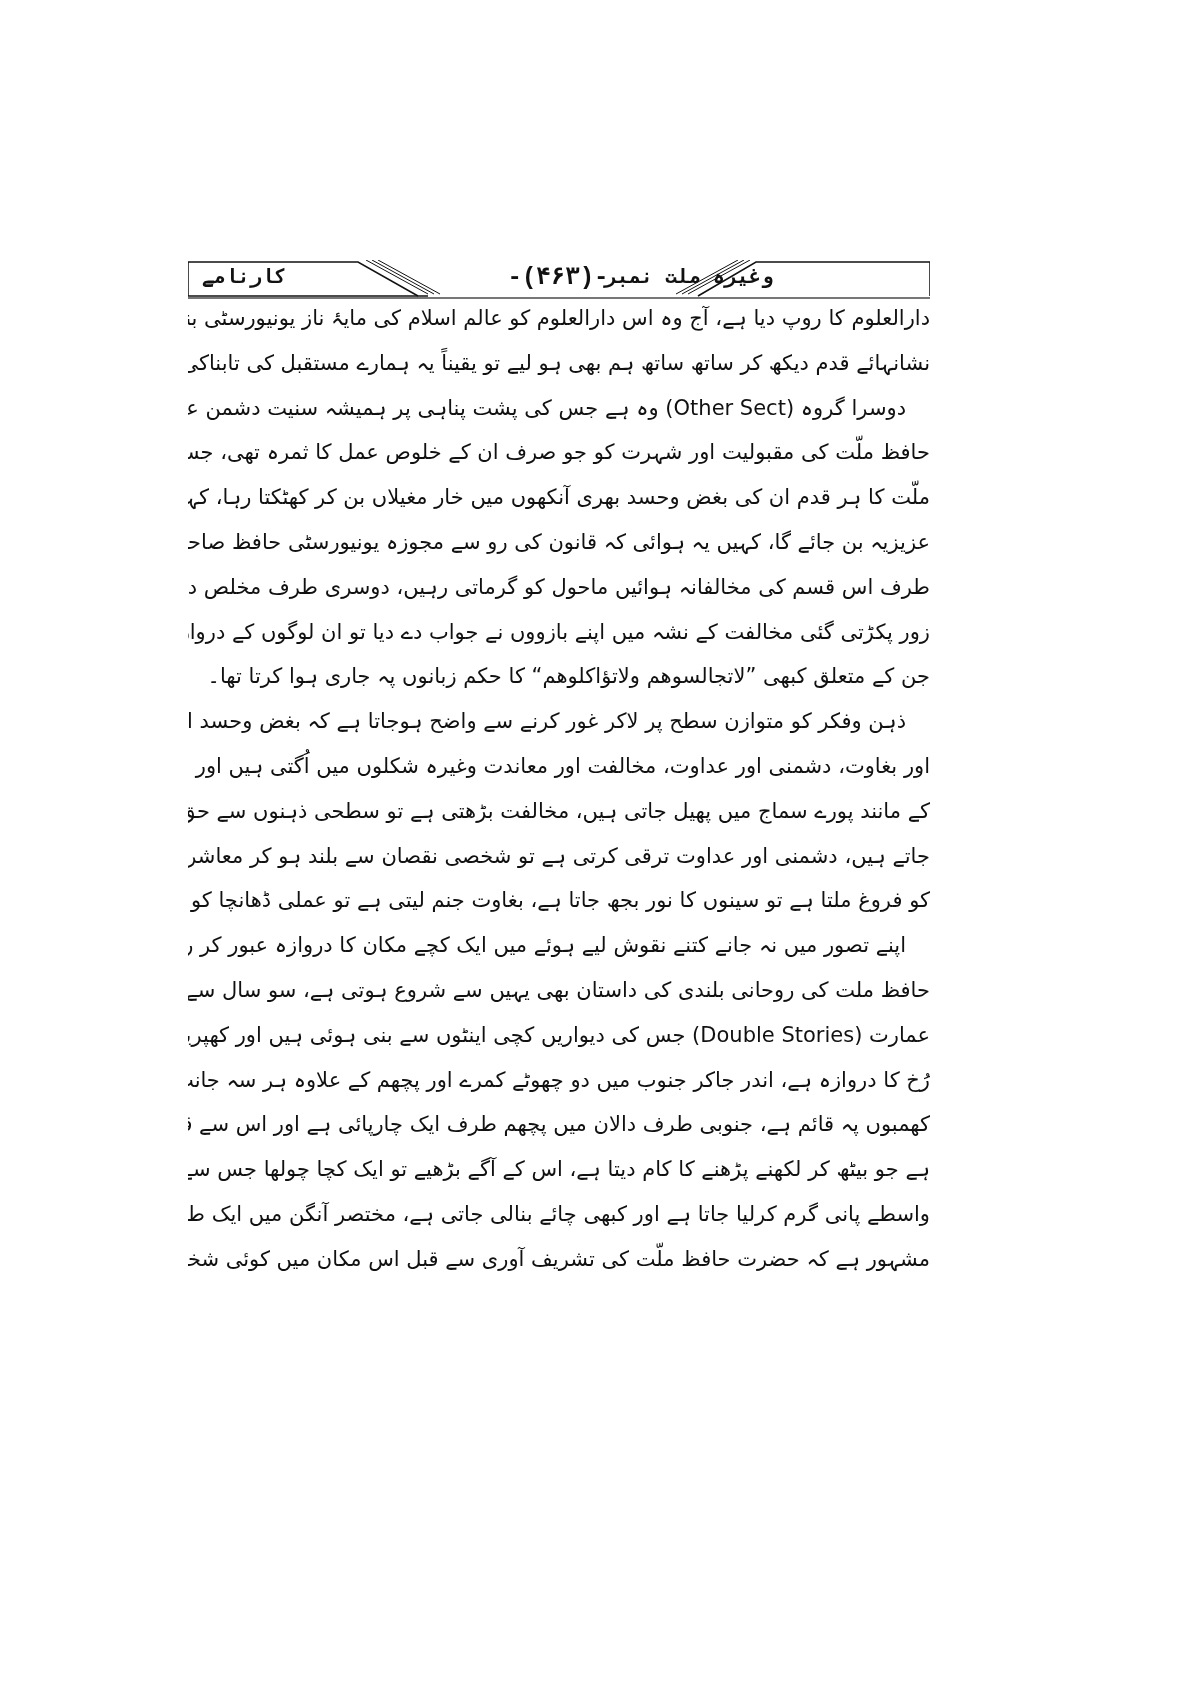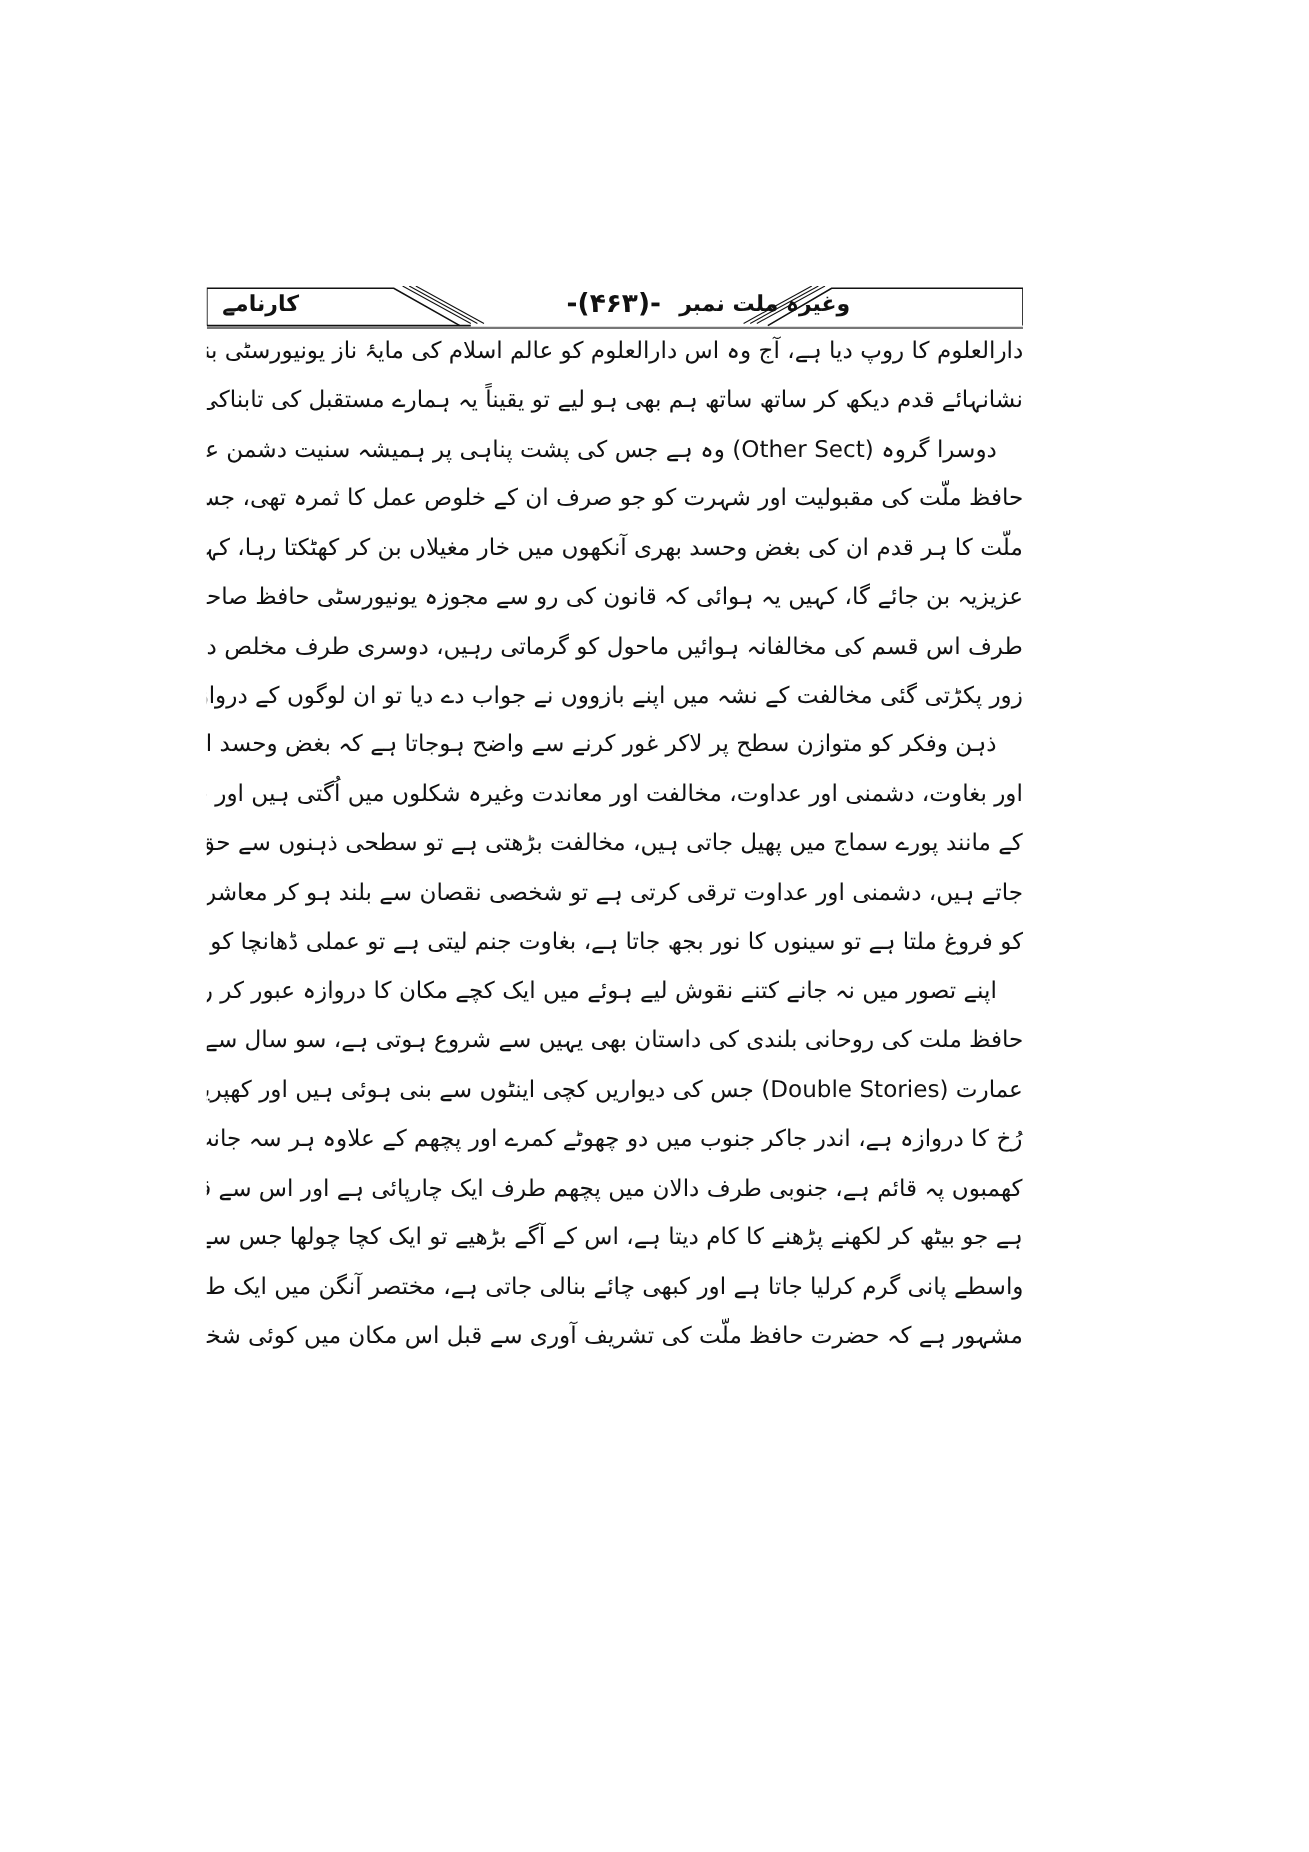--- a/index.html
+++ b/index.html
@@ -11,20 +11,21 @@
       overflow: hidden;
       font-family: "DejaVu Sans", sans-serif;
       color: #111;
     }
     .page-header {
       position: absolute;
       left: 188px;
       top: 260px;
       width: 595px;
       height: 32px;
+      font-family: Liberation Mono, monospace;
     }
     .header-svg { position: absolute; left: 0; top: 0; width: 742px; height: 40px; }
     .hdr-left-label {
       position: absolute; left: 14px; top: 4px;
       font-size: 20px; direction: rtl; font-weight: bold;
     }
     .hdr-center-label {
       position: absolute; left: 310px; top: 2px; width: 120px; text-align: center;
       font-size: 24px; font-weight: bold;
     }
@@ -80,20 +81,21 @@
 
 <div class="body-text">
   <span class="line">دارالعلوم کا روپ دیا ہے، آج وہ اس دارالعلوم کو عالم اسلام کی مایۂ ناز یونیورسٹی بنانا چاہتا ہے، اگر اس کے</span>
   <span class="line last">نشانہائے قدم دیکھ کر ساتھ ساتھ ہم بھی ہو لیے تو یقیناً یہ ہمارے مستقبل کی تابناکی کا ثبوت ہوگا۔</span>
   <span class="line indent">دوسرا گروہ (Other Sect) وہ ہے جس کی پشت پناہی پر ہمیشہ سنیت دشمن عناصر کا ہاتھ رہا ہے اور</span>
   <span class="line">حافظ ملّت کی مقبولیت اور شہرت کو جو صرف ان کے خلوص عمل کا ثمرہ تھی، جس نے شپرہ چشمی سے دیکھا ہے، حافظ</span>
   <span class="line">ملّت کا ہر قدم ان کی بغض وحسد بھری آنکھوں میں خار مغیلاں بن کر کھٹکتا رہا، کہیں یہ پروپیگنڈہ کہ اشرفیہ اب</span>
   <span class="line">عزیزیہ بن جائے گا، کہیں یہ ہوائی کہ قانون کی رو سے مجوزہ یونیورسٹی حافظ صاحب کی ملکیت بن جائے گی، ایک</span>
   <span class="line">طرف اس قسم کی مخالفانہ ہوائیں ماحول کو گرماتی رہیں، دوسری طرف مخلص دین داروں میں عربی یونیورسٹی کی تحریک</span>
   <span class="line">زور پکڑتی گئی مخالفت کے نشہ میں اپنے بازووں نے جواب دے دیا تو ان لوگوں کے دروازے بھی کھٹکٹائے گئے،</span>
+  <span class="line last">جن کے متعلق کبھی ”لاتجالسوھم ولاتؤاکلوھم“ کا حکم زبانوں پہ جاری ہوا کرتا تھا۔</span>
   <span class="line indent">ذہن وفکر کو متوازن سطح پر لاکر غور کرنے سے واضح ہوجاتا ہے کہ بغض وحسد ایسی لعنتیں ہیں جو نفاق</span>
   <span class="line">اور بغاوت، دشمنی اور عداوت، مخالفت اور معاندت وغیرہ شکلوں میں اُگتی ہیں اور جنگل کی کانٹے دار جھاڑیوں</span>
   <span class="line">کے مانند پورے سماج میں پھیل جاتی ہیں، مخالفت بڑھتی ہے تو سطحی ذہنوں سے حق وناحق کے راستے گڈمڈ ہو</span>
   <span class="line">جاتے ہیں، دشمنی اور عداوت ترقی کرتی ہے تو شخصی نقصان سے بلند ہو کر معاشرتی دیوار میں شگاف پڑتا ہے، نفاق</span>
   <span class="line">کو فروغ ملتا ہے تو سینوں کا نور بجھ جاتا ہے، بغاوت جنم لیتی ہے تو عملی ڈھانچا کو کمزور کر دیتی ہے۔ الامان والحفیظ!</span>
   <span class="line indent">اپنے تصور میں نہ جانے کتنے نقوش لیے ہوئے میں ایک کچے مکان کا دروازہ عبور کر رہا تھا، یہ کچا مکان!</span>
   <span class="line">حافظ ملت کی روحانی بلندی کی داستان بھی یہیں سے شروع ہوتی ہے، سو سال سے زیادہ پرانی یہ دو منزلہ</span>
   <span class="line">عمارت (Double Stories) جس کی دیواریں کچی اینٹوں سے بنی ہوئی ہیں اور کھپریل کی چھت ہے، شمالی</span>
   <span class="line">رُخ کا دروازہ ہے، اندر جاکر جنوب میں دو چھوٹے کمرے اور پچھم کے علاوہ ہر سہ جانب مختصر دالان جو لکڑی کے</span>
   <span class="line">کھمبوں پہ قائم ہے، جنوبی طرف دالان میں پچھم طرف ایک چارپائی ہے اور اس سے قریباً متّصل ہی ایک تخت پڑا</span>

